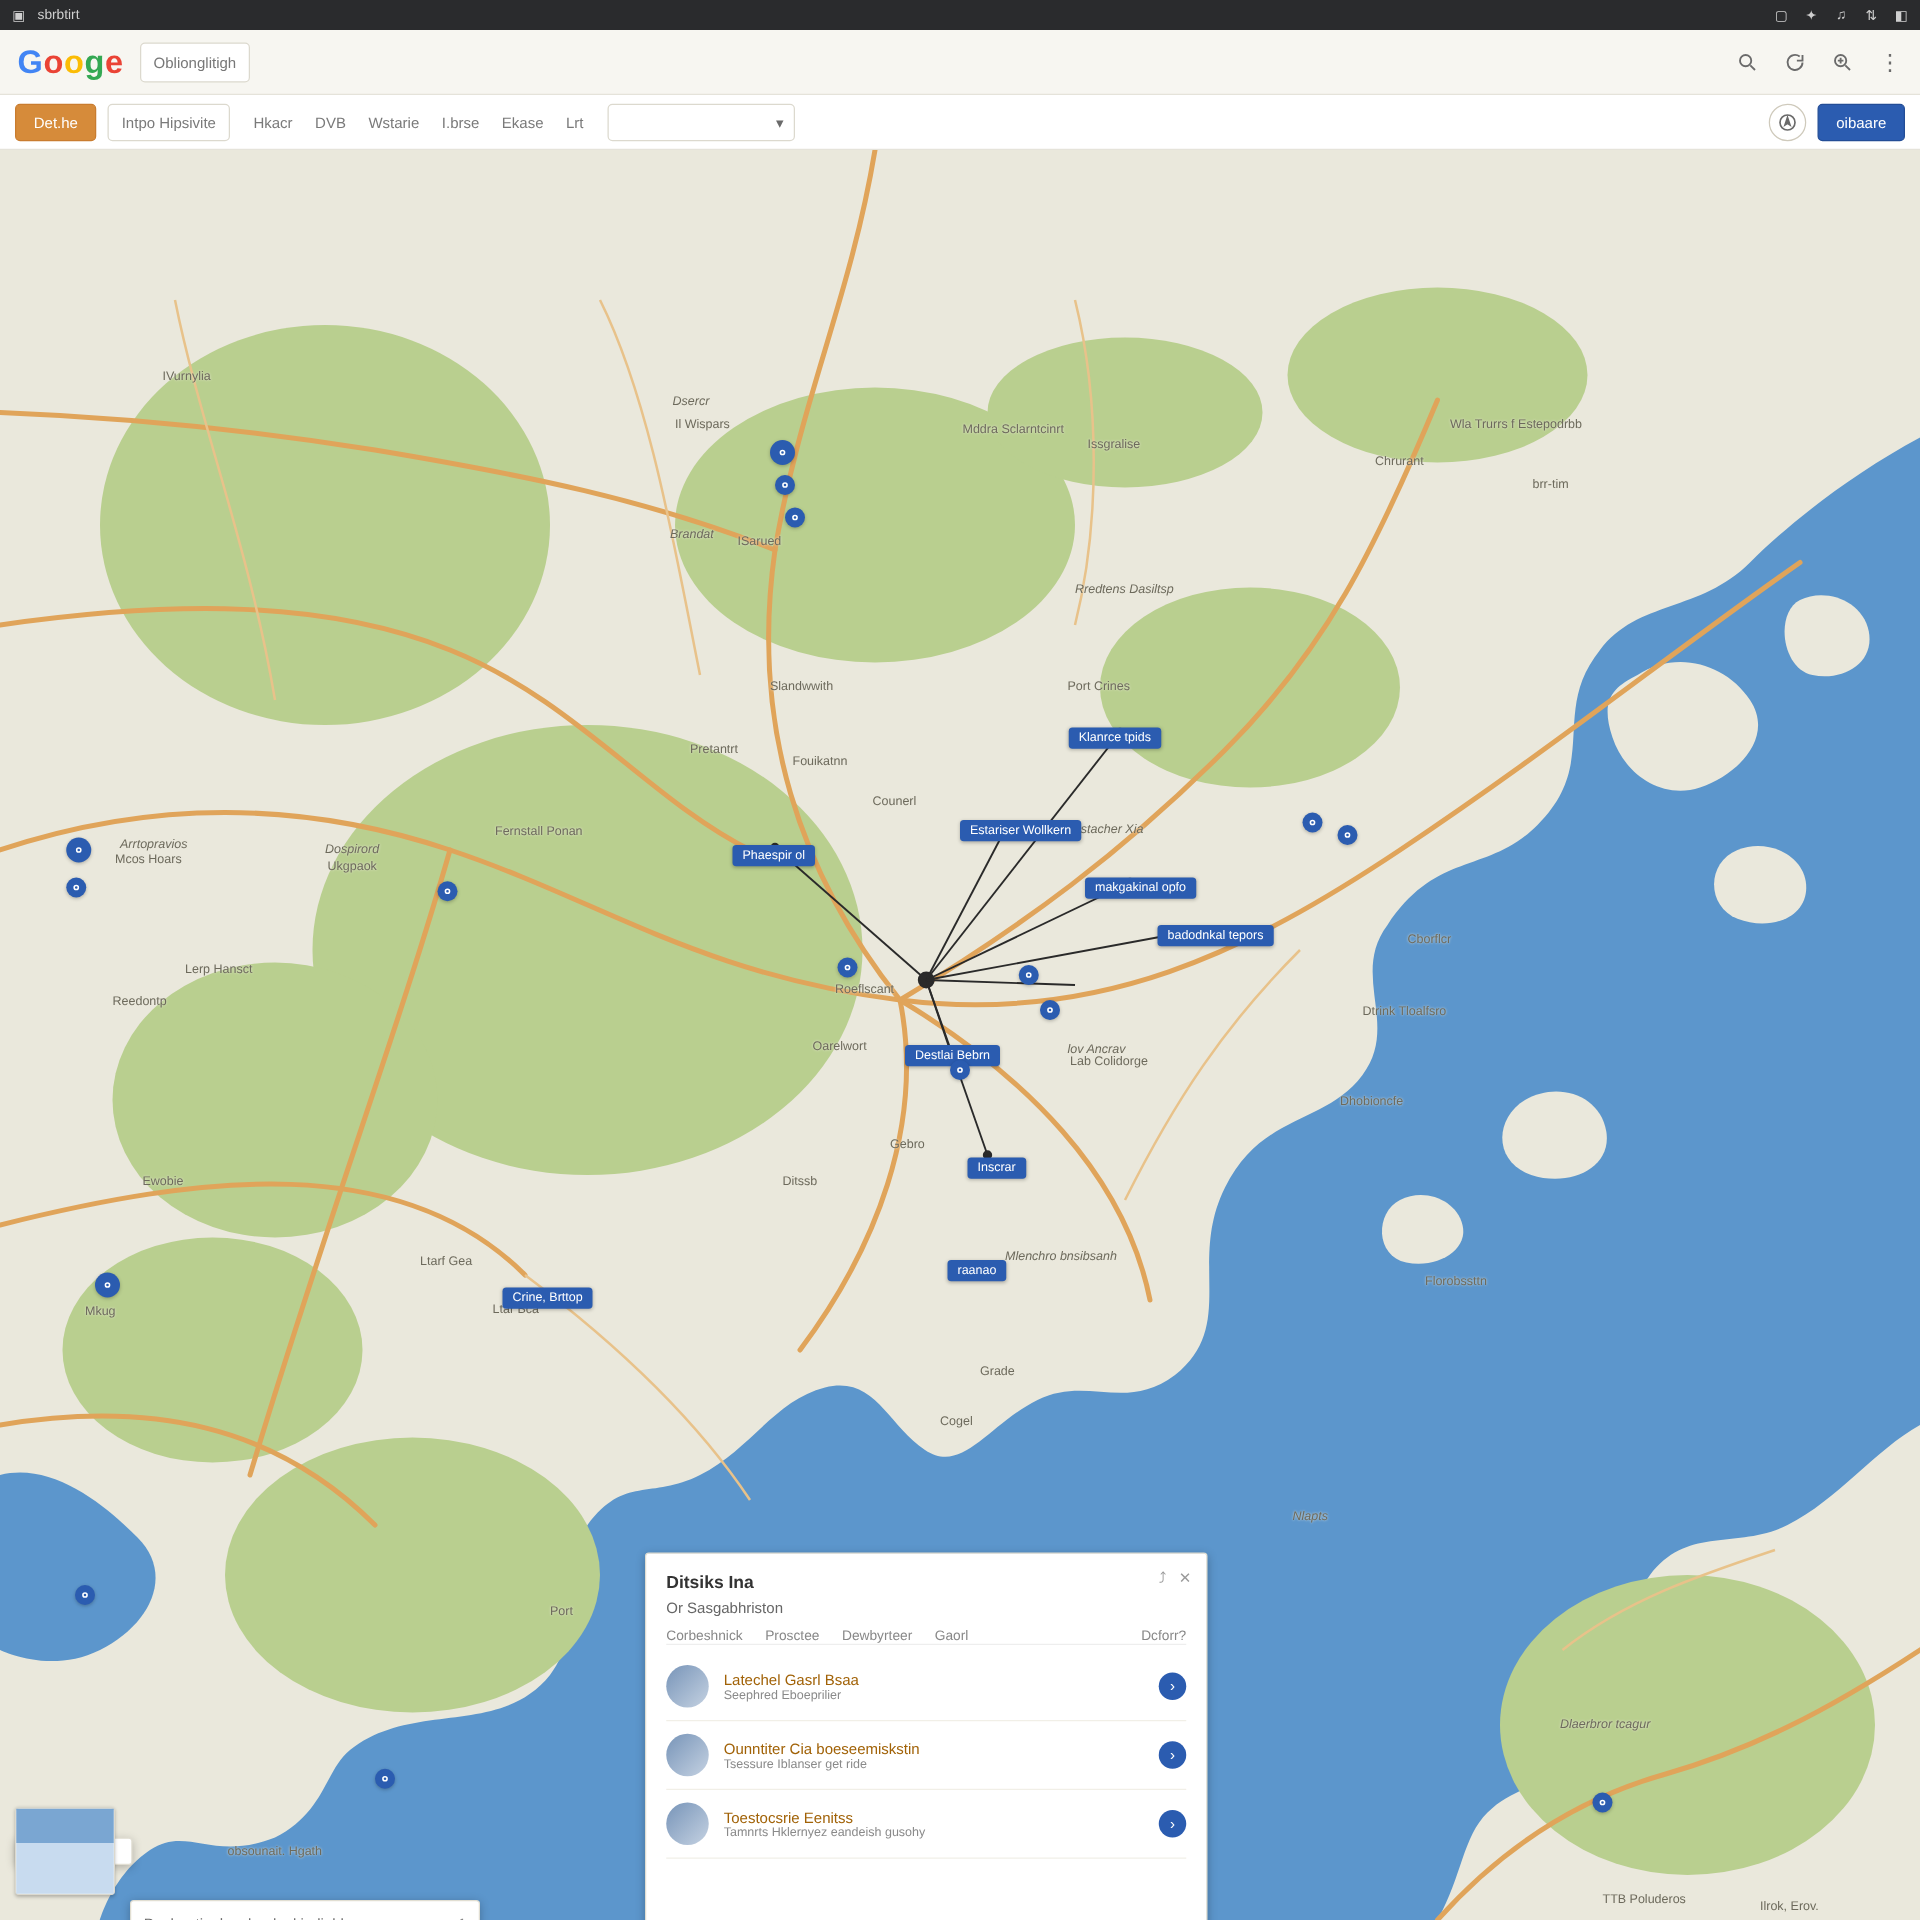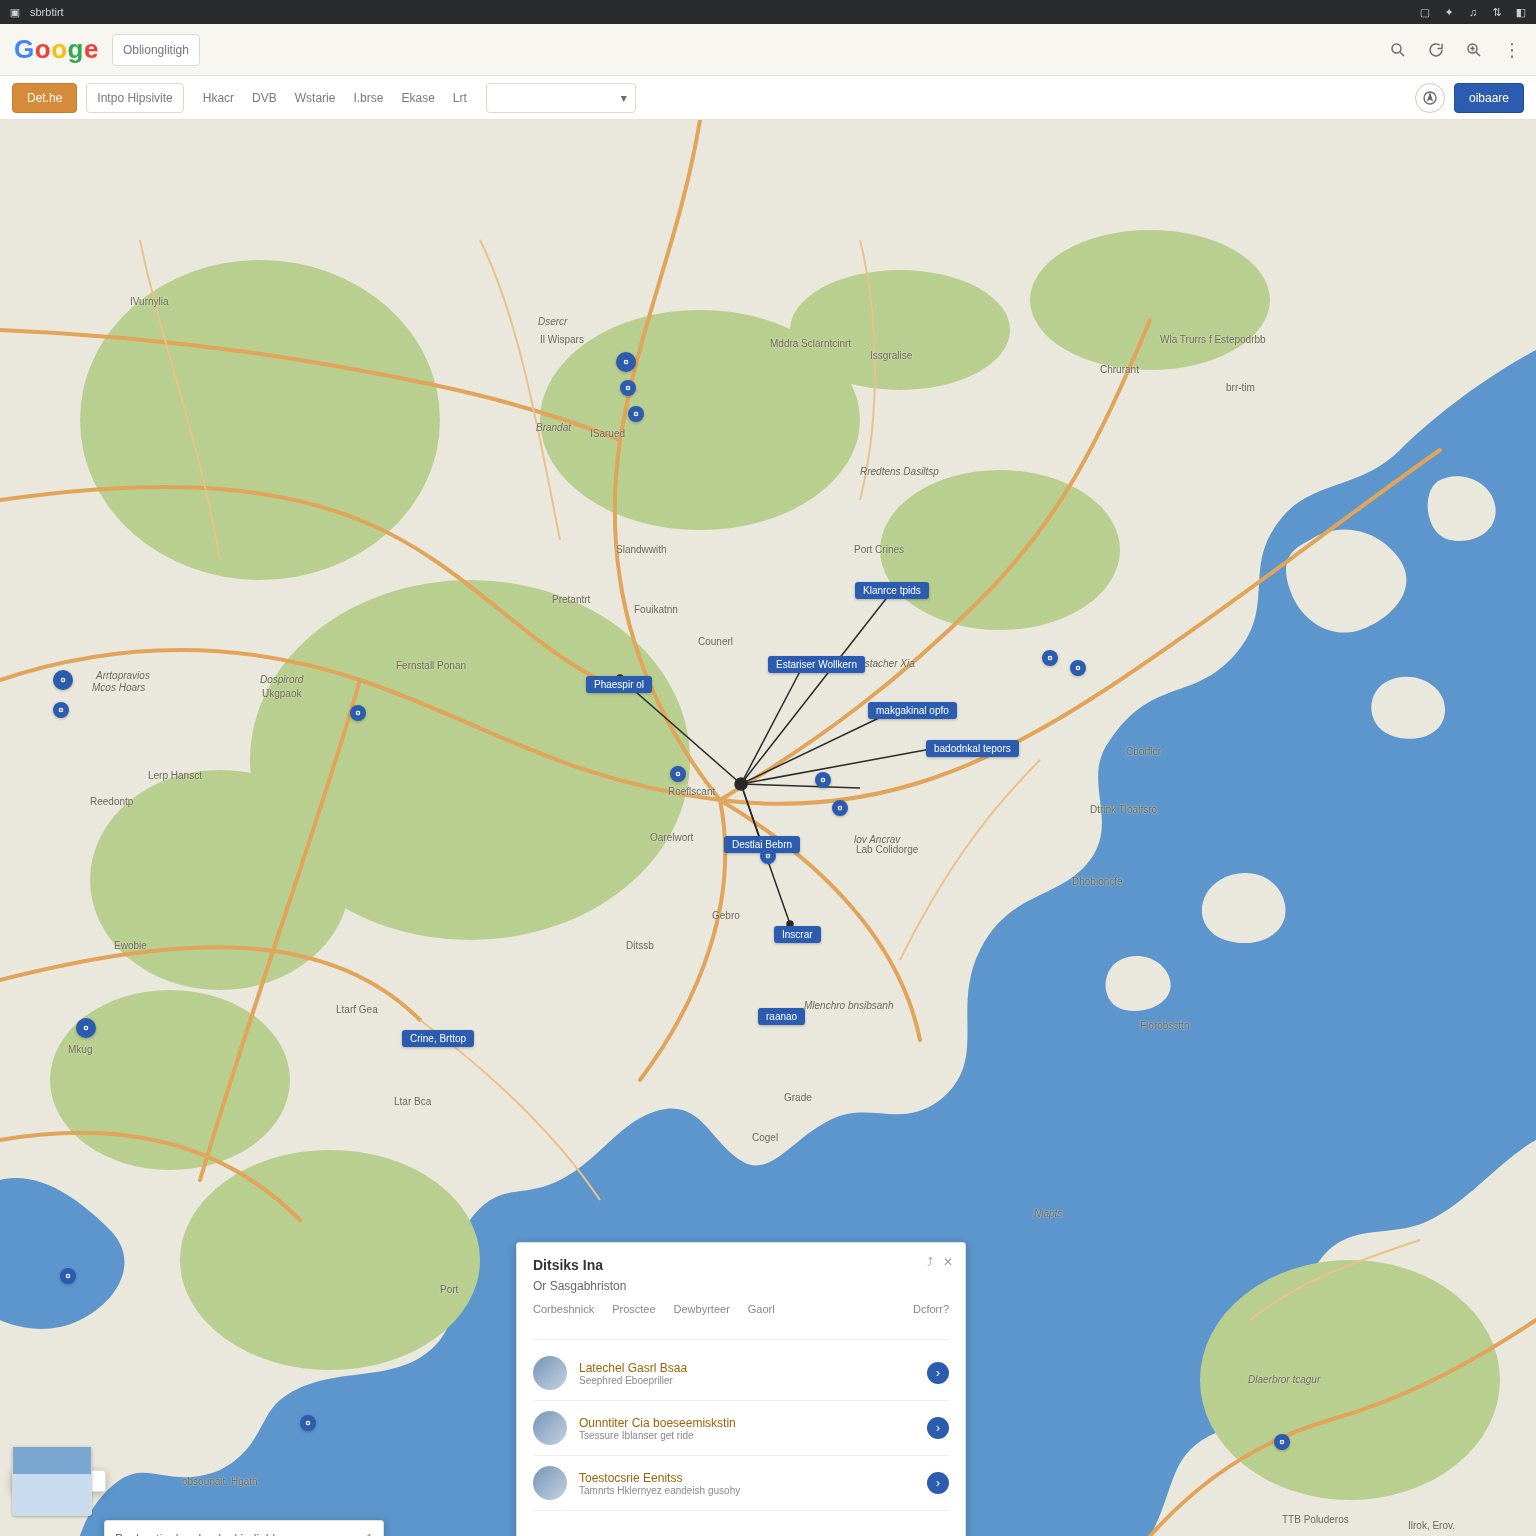--- a/index.html
+++ b/index.html
@@ -124,21 +124,21 @@
   
   .panel{
     position:absolute;background:#fff;border:1px solid #e1ded2;border-radius:3px;box-shadow:var(--shadow2);
     color:#444;font-size:12px;
   }
   .results{
     left:516px;top:1122px;width:450px;height:392px;padding:14px 16px 0 16px;
   }
   .results h4{margin:0 0 6px 0;font-size:14px;color:#333}
   .results .sub{color:#666;font-size:12px;margin-bottom:6px}
-  .results .tabs{display:flex;gap:18px;border-bottom:1px solid #eee;margin:10px 0 6px 0;padding-bottom:24px;color:#888;font-size:11px}
+  .results .tabs{display:flex;gap:18px;border-bottom:1px solid #eee;margin:10px 0 6px 0;padding-bottom:0;color:#888;font-size:11px}
   .results .tabs .end{margin-left:auto}
   .results .row{display:flex;align-items:center;gap:12px;padding:10px 0;border-bottom:1px solid #f1efe7}
   .results .row .thumb{width:34px;height:34px;border-radius:50%;background:linear-gradient(135deg,#7794b8,#c5d2e2);flex:0 0 auto}
   .results .row .txt{display:flex;flex-direction:column}
   .results .row .txt .t{color:#a16207;font-size:12px}
   .results .row .txt .s{color:#8a8a8a;font-size:10px}
   .results .row .badge{margin-left:auto;width:22px;height:22px;border-radius:50%;display:flex;align-items:center;justify-content:center}
   .badge.blue{background:var(--blue);color:#fff}
   .badge.hollow{border:1px solid #c9c9c9;color:#9a9a9a;background:#fff}
   .results .hicons2{position:absolute;top:12px;right:12px;display:flex;gap:10px;color:#9a9a9a}
@@ -337,21 +337,21 @@
         <div class="place it" style="left: 538px; top: 196px;">Dsercr</div>
         <div class="place" style="left: 540px; top: 214px;">Il Wispars</div>
         <div class="place" style="left: 590px; top: 308px;">ISarued</div>
         <div class="place" style="left: 770px; top: 218px;">Mddra Sclarntcinrt</div>
         <div class="place" style="left: 870px; top: 230px;">Issgralise</div>
         <div class="place" style="left: 1160px; top: 214px;">Wla Trurrs f Estepodrbb</div>
         <div class="place" style="left: 1100px; top: 244px;">Chrurant</div>
         <div class="place" style="left: 1226px; top: 262px;">brr-tim</div>
         <div class="place it" style="left: 536px; top: 302px;">Brandat</div>
         <div class="place it" style="left: 96px; top: 550px;">Arrtopravios</div>
-        <div class="place" style="left: 92px; top: 562px; font-style: italic;">Mcos Hoars</div>
+        <div class="place" style="left: 92px; top: 562px;">Mcos Hoars</div>
         <div class="place" style="left: 68px; top: 924px;">Mkug</div>
         <div class="place" style="left: 148px; top: 650px;">Lerp Hansct</div>
         <div class="place it" style="left: 260px; top: 554px;">Dospirord</div>
         <div class="place" style="left: 262px; top: 568px;">Ukgpaok</div>
         <div class="place" style="left: 396px; top: 540px;">Fernstall Ponan</div>
         <div class="place" style="left: 616px; top: 424px;">Slandwwith</div>
         <div class="place" style="left: 552px; top: 474px;">Pretantrt</div>
         <div class="place it" style="left: 860px; top: 346px;">Rredtens Dasiltsp</div>
         <div class="place" style="left: 1126px; top: 626px;">Cborflcr</div>
         <div class="place" style="left: 1090px; top: 684px;">Dtrink Tloalfsro</div>
@@ -360,21 +360,21 @@
         <div class="place it" style="left: 858px; top: 538px;">Estacher Xia</div>
         <div class="place" style="left: 854px; top: 424px;">Port Crines</div>
         <div class="place" style="left: 634px; top: 484px;">Fouikatnn</div>
         <div class="place" style="left: 668px; top: 666px;">Roeflscant</div>
         <div class="place" style="left: 650px; top: 712px;">Oarelwort</div>
         <div class="place it" style="left: 854px; top: 714px;">lov Ancrav</div>
         <div class="place" style="left: 856px; top: 724px;">Lab Colidorge</div>
         <div class="place" style="left: 712px; top: 790px;">Gebro</div>
         <div class="place" style="left: 626px; top: 820px;">Ditssb</div>
         <div class="place" style="left: 336px; top: 884px;">Ltarf Gea</div>
-        <div class="place" style="left: 362px; top: 976px; padding-left: 32px;">Ltar Bca</div>
+        <div class="place" style="left: 362px; top: 922px; padding-left: 32px;">Ltar Bca</div>
         <div class="place" style="left: 90px; top: 676px;">Reedontp</div>
         <div class="place" style="left: 114px; top: 820px;">Ewobie</div>
         <div class="place it" style="left: 804px; top: 880px;">Mlenchro bnsibsanh</div>
         <div class="place" style="left: 784px; top: 972px;">Grade</div>
         <div class="place" style="left: 752px; top: 1012px;">Cogel</div>
         <div class="place" style="left: 182px; top: 1356px;">obsounait. Hgath</div>
         <div class="place it" style="left: 1034px; top: 1088px;">Nlapts</div>
         <div class="place it" style="left: 1248px; top: 1254px;">Dlaerbror tcagur</div>
         <div class="place" style="left: 1282px; top: 1394px;">TTB Poluderos</div>
         <div class="place" style="left: 1408px; top: 1400px;">Ilrok, Erov.</div>

